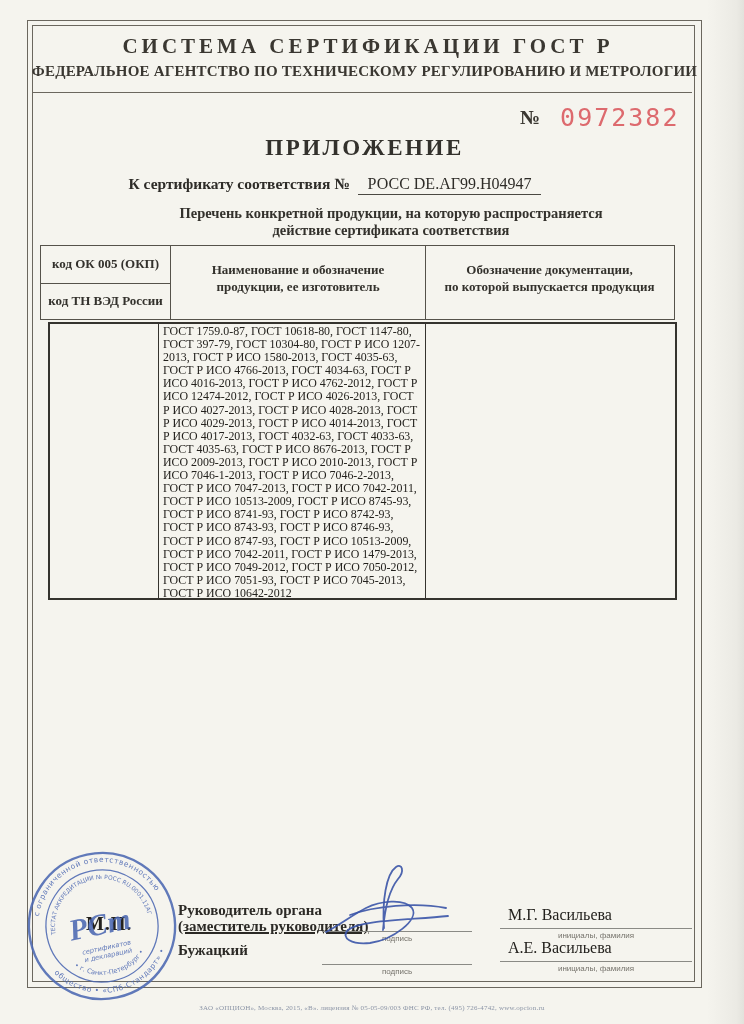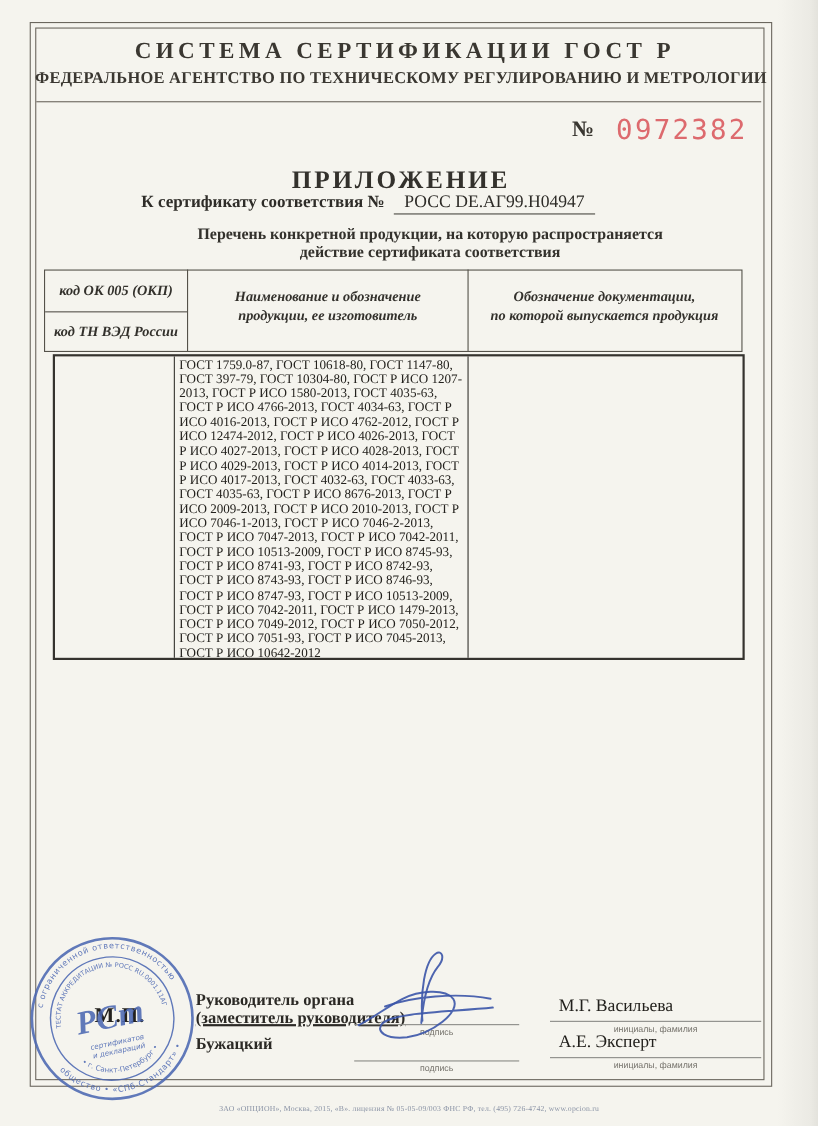--- a/index.html
+++ b/index.html
@@ -18,33 +18,33 @@
     font-size:21px; font-weight:bold; letter-spacing:4px; color:#3a3731;font-family:Liberation Serif, serif; }
   .agency-title { left:27px; top:63px; width:675px; text-align:center;
     font-size:15px; font-weight:bold; letter-spacing:0.2px; color:#3a3731; }
   
   .form-number { left:520px; top:103px; width:185px; white-space:nowrap; }
   .num-sign { font-size:20px; font-weight:bold; color:#3a3731; vertical-align:2px; }
   .num-digits { font-family:"DejaVu Sans Mono", monospace; font-size:25px;
     color:#dd6a6e; letter-spacing:2px; margin-left:20px; }
   
   .appendix-title { left:27px; top:135px; width:675px; text-align:center;
-    font-size:23px; font-weight:bold; letter-spacing:2.5px; color:#33312c;margin-top:16px; }
+    font-size:23px; font-weight:bold; letter-spacing:2.5px; color:#33312c; }
   .cert-line { left:27px; top:175px; width:616px; text-align:center; font-size:15.5px; }
   .cert-label { font-weight:bold; }
   .cert-number { display:inline-block; font-weight:normal; font-size:16px;
     border-bottom:1px solid #4a4842; padding:0 10px 1px 10px; margin-left:4px; }
   .subtitle { left:27px; top:205px; width:728px; text-align:center;
     font-size:14.5px; font-weight:bold; line-height:17px; white-space:pre-line; color:#33312c; }
   
   .thead-box { left:40px; top:245px; width:633px; height:73px; border:1px solid #55524a; }
   .thead-v1 { left:170px; top:245px; height:75px; border-left:1px solid #55524a; }
   .thead-v2 { left:425px; top:245px; height:75px; border-left:1px solid #55524a; }
   .thead-col1-sep { left:41px; top:283px; width:129px; border-top:1px solid #55524a; height:0; }
-  .th-cell { font-size:13px; font-weight:bold; color:#33312c; text-align:center;font-style:italic; }
+  .th-cell { font-size:13px; font-weight:bold; color:#33312c; text-align:center; }
   .th-c1a { left:41px; top:256px; width:129px; }
   .th-c1b { left:41px; top:293px; width:129px; }
   .th-c2  { left:171px; top:261px; width:254px; white-space:pre-line; line-height:17px; }
   .th-c3  { left:426px; top:261px; width:247px; white-space:pre-line; line-height:17px; }
   
   .tbody-box { left:48px; top:322px; width:629px; height:278px; border:2px solid #35332e; box-sizing:border-box; }
   .tbody-v1 { left:158px; top:324px; height:274px; border-left:1px solid #35332e; }
   .tbody-v2 { left:425px; top:324px; height:274px; border-left:1px solid #35332e; }
   .standards { left:163px; top:325px; width:258px; font-size:11.9px; line-height:13.1px;
     color:#23211d; text-align:left; }
@@ -123,21 +123,21 @@
   <div class="abs sig-line sig-line2"></div>
   <div class="abs name-line1"></div>
   <div class="abs name-line2"></div>
 
   <div class="abs caption cap-s1">подпись</div>
   <div class="abs caption cap-s2">подпись</div>
   <div class="abs caption cap-n1">инициалы, фамилия</div>
   <div class="abs caption cap-n2">инициалы, фамилия</div>
 
   <div class="abs name name-1">М.Г. Васильева</div>
-  <div class="abs name name-2">А.Е. Эксперт</div>
+  <div class="abs name name-2">А.Е. Васильева</div>
 
   <div class="abs mp-mark">М.П.</div>
 
   <svg class="abs ink-sig1" width="115" height="75" viewBox="0 0 115 75">
     <g fill="none" stroke="#3b55a8" stroke-width="1.8" stroke-linecap="round" opacity="0.9">
       <path d="M44,68 C42,42 46,14 56,7 C62,3 65,11 58,19 C50,29 45,46 43,70"></path>
       <path d="M10,55 C34,46 76,42 106,48"></path>
     </g>
   </svg>
   <svg class="abs ink-sig2" width="145" height="64" viewBox="0 0 145 64">

